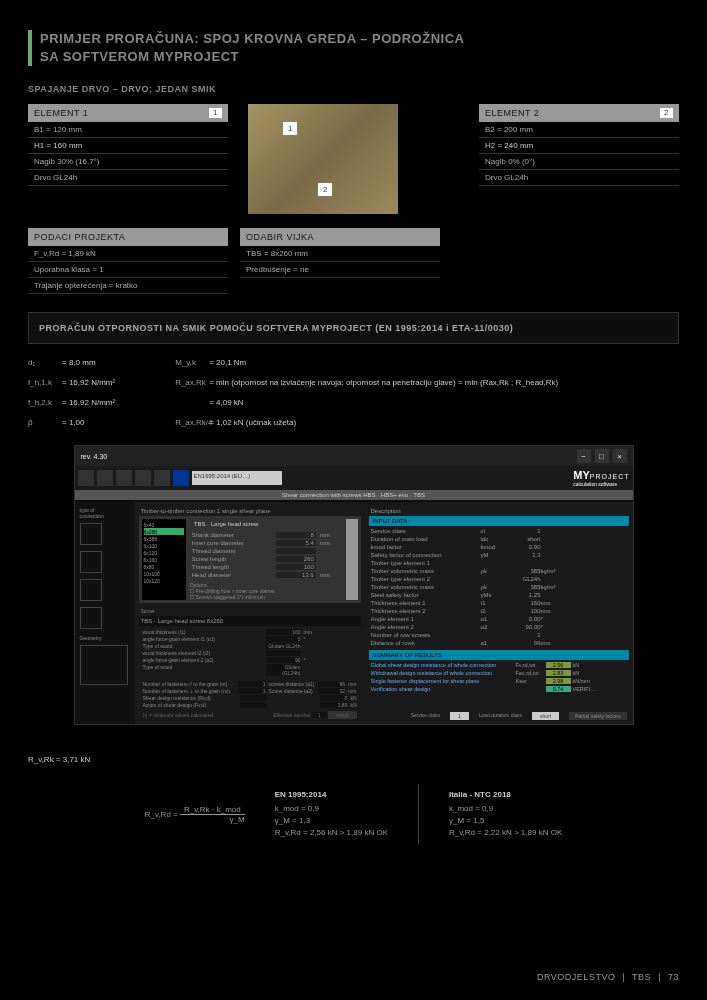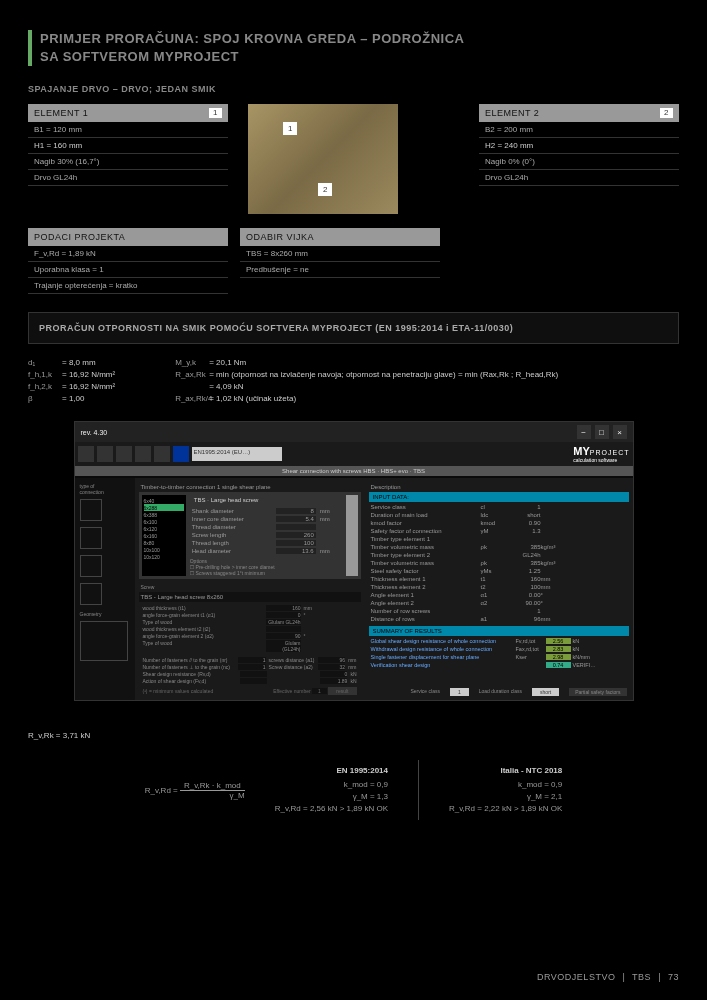--- a/index.html
+++ b/index.html
@@ -23,21 +23,21 @@
 .tag1 { top: 18px; left: 35px; }
 .tag2 { bottom: 18px; left: 70px; }
 .box-header { background: #999; color: #111; padding: 4px 6px; font-size: 9px; font-weight: normal; letter-spacing: 0.5px; display: flex; justify-content: space-between; }
 .box-header .num { background: #fff; color: #333; padding: 0 4px; font-size: 8px; }
 .box-row { padding: 3px 6px; border-bottom: 1px solid #333; font-size: 8px; color: #aaa; }
 .box-row.hl { color: #ccc; }
 .row2 { display: flex; gap: 12px; margin-bottom: 18px; }
 .col2 { width: 200px; }
 .calc-title { background: #0f0f0f; border: 1px solid #333; padding: 10px; font-size: 9px; font-weight: bold; letter-spacing: 0.5px; color: #aaa; margin-bottom: 14px; }
 .params { display: flex; gap: 60px; margin-bottom: 18px; font-size: 8px; }
-.params .pcol { display: flex; flex-direction: column; gap: 3px; }
+.params .pcol { display: flex; flex-direction: column; gap: 11px; }
 .params .prow { display: flex; gap: 4px; }
 .params .plabel { width: 30px; }
 .params .pval { color: #ccc; }
 .screenshot { width: 560px; height: 280px; background: #0a0a0a; margin: 0 auto 30px; border: 1px solid #333; position: relative; overflow: hidden; }
 .sc-title { background: #222; color: #eee; padding: 3px 6px; font-size: 7px; display: flex; justify-content: space-between; align-items: center; }
 .sc-controls { display: flex; gap: 4px; }
 .sc-icon { width: 14px; height: 14px; background: #333; display: flex; align-items: center; justify-content: center; font-size: 8px; }
 .sc-toolbar { background: #1a1a1a; padding: 3px; display: flex; gap: 3px; align-items: center; }
 .sc-btn { width: 16px; height: 16px; background: #333; }
 .sc-combo { width: 90px; height: 14px; background: #ccc; color: #333; font-size: 6px; padding: 2px; }
@@ -75,21 +75,21 @@
 .sc-r-sum-row .v { width: 25px; background: #7b9c3a; color: #000; text-align: center; margin-right: 2px; }
 .sc-r-sum-row .u { width: 20px; }
 .sc-r-sum-row.verify .v { background: #3a8; }
 .sc-r-bottom { position: absolute; bottom: 4px; right: 6px; display: flex; gap: 10px; font-size: 5px; color: #888; }
 .sc-r-bottom .combo { background: #ccc; color: #333; padding: 1px 8px; }
 .sc-r-bottom .btn { background: #333; padding: 1px 6px; }
 .rfx { font-size: 8px; color: #ccc; margin-bottom: 20px; }
 .formula { display: flex; gap: 30px; align-items: center; justify-content: center; font-size: 8px; }
 .formula .frac { text-align: right; }
 .formula .frac .top { border-bottom: 1px solid #999; padding: 0 4px; }
-.std-block { line-height: 1.5; font-size: 8px; text-align: right; }
+.std-block { line-height: 1.5; font-size: 8px; }
 .std-title { color: #ccc; font-weight: bold; margin-bottom: 2px; }
 .divider { width: 1px; background: #444; height: 60px; align-self: center; }
 .footer { position: absolute; bottom: 18px; right: 28px; font-size: 9px; color: #999; letter-spacing: 0.5px; }
 .footer .sep { margin: 0 4px; }
 </style>
 </head>
 <body>
 
 <div class="page-title">
   <span>PRIMJER PRORAČUNA: SPOJ KROVNA GREDA – PODROŽNICA</span><br>
@@ -484,21 +484,21 @@
   <div class="std-block">
     <div class="std-title">EN 1995:2014</div>
     <div>k_mod = 0,9</div>
     <div>γ_M = 1,3</div>
     <div>R_v,Rd = 2,56 kN &gt; 1,89 kN OK</div>
   </div>
   <div class="divider"></div>
   <div class="std-block">
     <div class="std-title">Italia - NTC 2018</div>
     <div>k_mod = 0,9</div>
-    <div>γ_M = 2,1</div>
+    <div>γ_M = 1,5</div>
     <div>R_v,Rd = 2,22 kN &gt; 1,89 kN OK</div>
   </div>
 </div>
 
 <div class="footer">
   <span>DRVODJELSTVO</span>
   <span class="sep">|</span>
   <span>TBS</span>
   <span class="sep">|</span>
   <span>73</span>

